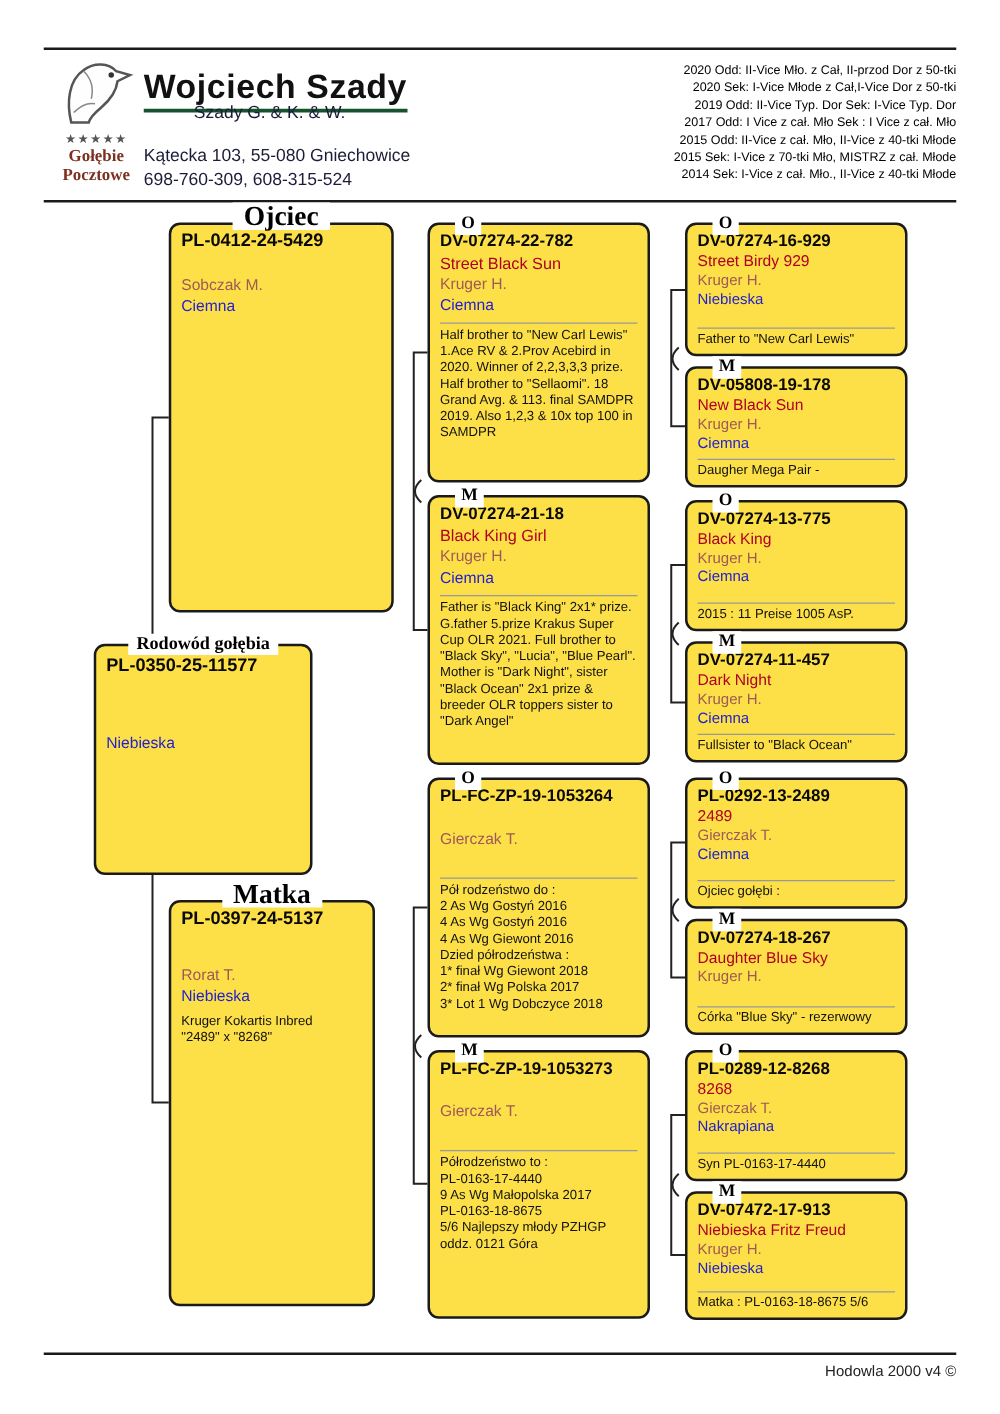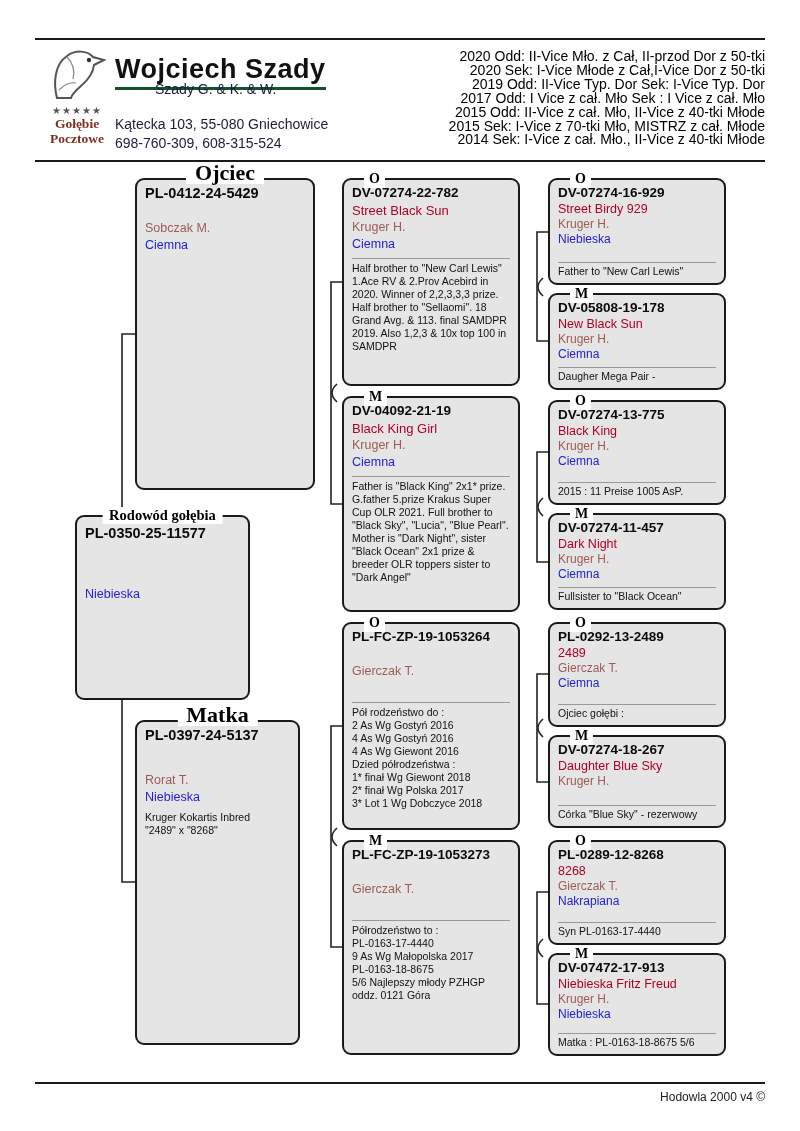--- a/index.html
+++ b/index.html
@@ -16,24 +16,24 @@
   }
   .rule{position:absolute;left:35px;width:730px;height:0;border-top:2px solid var(--line-black);z-index:1;}
 
   
   .logo{position:absolute;left:38px;top:44px;width:78px;text-align:center;z-index:2;}
   .logo .stars{font-size:10px;color:#555;letter-spacing:1px;line-height:11px;margin-top:-1px;}
   .logo .club{font-family:"Liberation Serif",serif;font-weight:bold;font-size:13.5px;color:var(--logo-maroon);line-height:15px;}
   .owner-name{position:absolute;left:115px;top:54px;font-size:27px;font-weight:bold;letter-spacing:.5px;
     border-bottom:3px solid #14532d;padding-bottom:2px;z-index:2;}
   .h-sub{position:absolute;left:115px;font-size:14px;color:#1c1c3a;z-index:2;}
-  .ach{position:absolute;right:35px;top:50px;width:320px;text-align:right;font-size:14px;line-height:13.9px;color:#000;z-index:2;}
+  .ach{position:absolute;right:35px;top:50px;width:320px;text-align:right;font-size:10px;line-height:13.9px;color:#000;z-index:2;}
 
   
-  .pbox{position:absolute;box-sizing:border-box;background:#e5e5e5;border:2px solid var(--line-black);
+  .pbox{position:absolute;box-sizing:border-box;background:#fde047;border:2px solid var(--line-black);
     border-radius:9px;padding:5px 8px;z-index:2;}
   .pbox.col{display:flex;flex-direction:column;}
   .sex{position:absolute;top:-10px;left:20px;background:#fff;padding:0 5px;
     font-family:"Liberation Serif",serif;font-weight:bold;font-size:14px;line-height:18px;color:#000;}
   .biglabel{position:absolute;top:-18px;left:50%;transform:translateX(-50%);background:#fff;padding:0 9px;
     font-family:"Liberation Serif",serif;font-weight:bold;font-size:22px;line-height:22px;white-space:nowrap;color:#000;}
   .midlabel{position:absolute;top:-10px;left:50%;transform:translateX(-50%);background:#fff;padding:0 7px;
     font-family:"Liberation Serif",serif;font-weight:bold;font-size:14.5px;line-height:17px;white-space:nowrap;color:#000;}
 
   .row-ring{font-weight:bold;font-size:13.5px;height:18px;color:#0a0a0a;white-space:nowrap;}
@@ -139,21 +139,21 @@
   <span class="sex">O</span>
   <div class="row-ring">DV-07274-22-782</div>
   <div class="row-name">Street Black Sun</div>
   <div class="row-breeder">Kruger H.</div>
   <div class="row-color">Ciemna</div>
   <div class="desc">Half brother to "New Carl Lewis" 1.Ace RV &amp; 2.Prov Acebird in 2020. Winner of 2,2,3,3,3 prize. Half brother to "Sellaomi". 18 Grand Avg. &amp; 113. final SAMDPR 2019. Also 1,2,3 &amp; 10x top 100 in SAMDPR</div>
 </div>
 
 <div class="pbox g3" style="left:342px;top:396px;width:178px;height:216px;">
   <span class="sex">M</span>
-  <div class="row-ring">DV-04092-21-19</div>
+  <div class="row-ring">DV-07274-21-18</div>
   <div class="row-name">Black King Girl</div>
   <div class="row-breeder">Kruger H.</div>
   <div class="row-color">Ciemna</div>
   <div class="desc">Father is "Black King" 2x1* prize. G.father 5.prize Krakus Super Cup OLR 2021. Full brother to "Black Sky", "Lucia", "Blue Pearl". Mother is "Dark Night", sister "Black Ocean" 2x1 prize &amp; breeder OLR toppers sister to "Dark Angel"</div>
 </div>
 
 <div class="pbox g3" style="left:342px;top:622px;width:178px;height:208px;">
   <span class="sex">O</span>
   <div class="row-ring">PL-FC-ZP-19-1053264</div>
   <div class="row-name"></div>

